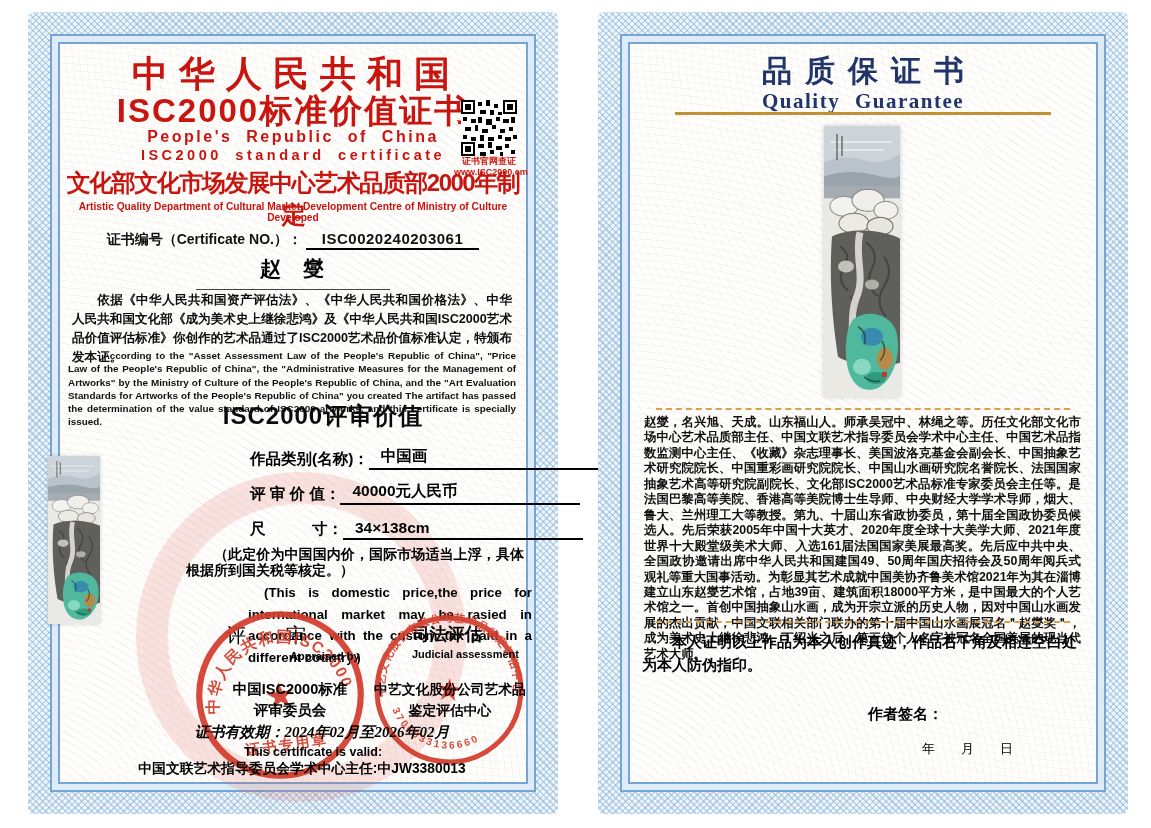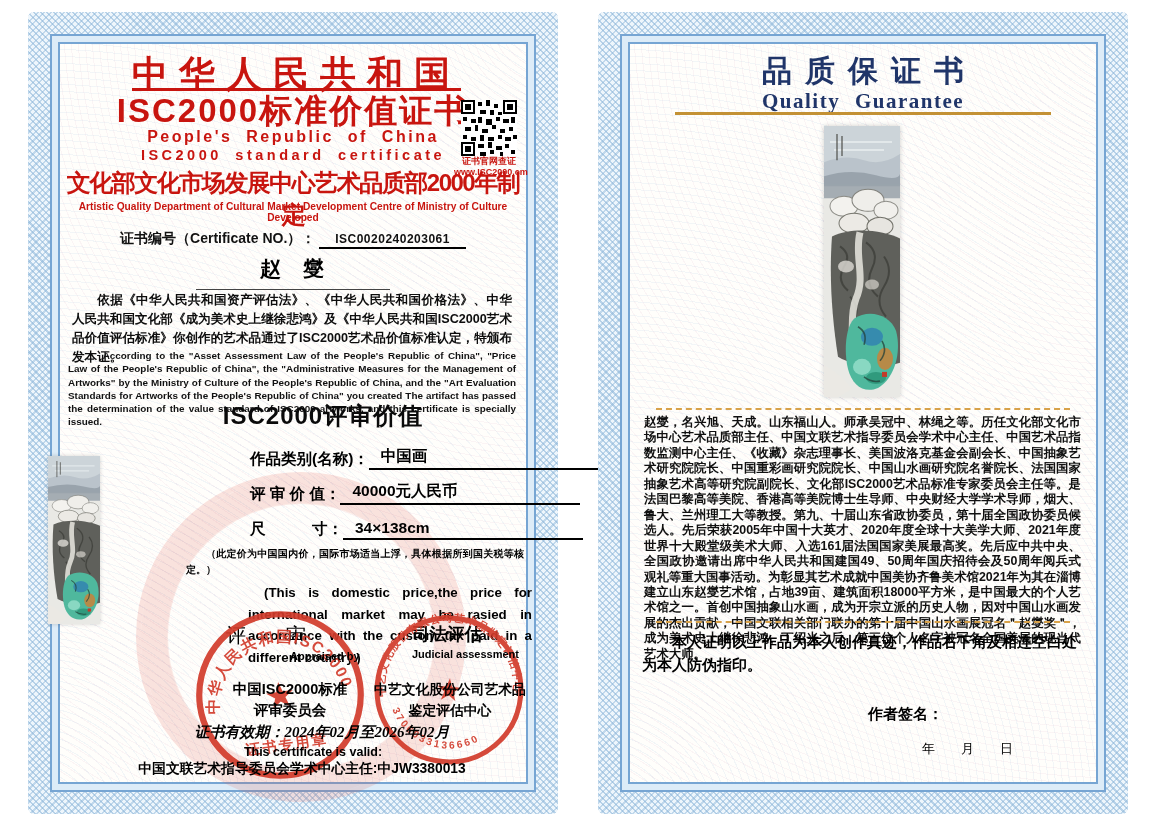--- a/index.html
+++ b/index.html
@@ -21,48 +21,48 @@
     background:
       repeating-radial-gradient(circle at 106% -4%, rgba(214,160,190,.10) 0 1px, rgba(255,255,255,0) 1px 7px),
       repeating-radial-gradient(circle at -6% 106%, rgba(150,185,220,.12) 0 1px, rgba(255,255,255,0) 1px 7px),
       #fffefb;
     overflow:visible; }
   .abs { position:absolute; }
   .ctr { width:100%; text-align:center; }
 
   
   .red { color:#c8150f; }
-  .lc-t1 { top:6px;  font-size:36px; font-weight:800; letter-spacing:11px; padding-left:7px;text-decoration:underline; }
+  .lc-t1 { top:6px;  font-size:36px; font-weight:800; letter-spacing:11px; padding-left:7px; }
   .lc-t2 { top:45px; font-size:33px; font-weight:800; letter-spacing:2px; }
   .lc-e1 { top:84px;  font-size:16px; font-weight:700; letter-spacing:2.5px; word-spacing:7px; }
   .lc-e2 { top:103px; font-size:14.5px; font-weight:700; letter-spacing:3.5px; word-spacing:6px; }
   .lc-banner { top:123px; font-size:24px; font-weight:800; letter-spacing:-1.5px; }
   .lc-banner-en { top:157px; font-size:10.2px; font-weight:700; }
   .qr-block { left:394px; top:56px; width:70px; text-align:center; }
   .qr-block svg { width:58px; height:56px; display:block; margin:0 auto; }
   .qr-cap { font-size:9px; font-weight:700; color:#c8150f; line-height:10.5px; white-space:nowrap; }
   .lc-certno { top:186px; font-size:14px; font-weight:700; color:#111; }
-  .lc-certno .no { font-size:12px; font-weight:800; border-bottom:2px solid #000; padding:0 16px 1px 16px; letter-spacing:.5px; }
+  .lc-certno .no { font-size:15px; font-weight:800; border-bottom:2px solid #000; padding:0 16px 1px 16px; letter-spacing:.5px; }
   .lc-name { top:211px; }
   .lc-name span { display:inline-block; font-size:21px; font-weight:800; letter-spacing:8px;
     border-bottom:1.5px solid #444; padding:0 58px 6px 64px; }
   .lc-para-cn { top:247px; left:12px; width:440px; font-size:12.6px; font-weight:700;
     line-height:19px; text-indent:2em; text-align:justify; color:#0d0d0d; }
   .lc-para-en { top:305px; left:8px; width:448px; font-size:9.9px; font-weight:600;
     line-height:13.3px; text-indent:3.5em; text-align:justify; color:#111; }
   .lc-sec-t  { top:356px; padding-left:60px; font-size:24px; font-weight:800; letter-spacing:1px; color:#0a0a0a; }
   .lc-sec-s  { top:386px; padding-left:48px; font-size:13.5px; font-weight:700;
     font-family:"Liberation Mono","DejaVu Sans Mono",monospace; }
   .thumb { left:-12px; top:412px; width:52px; height:168px; box-shadow:0 0 4px rgba(0,0,0,.18); }
   .fields { left:190px; top:403px; }
   .frow { display:flex; align-items:flex-end; margin-bottom:12px; height:23px; }
   .flabel { font-size:15.5px; font-weight:800; white-space:nowrap; }
   .fval { width:240px; font-size:15.5px; font-weight:800; border-bottom:2px solid #000;
     padding:0 0 1px 12px; white-space:nowrap; }
-  .lc-note-cn { top:502px; left:126px; width:338px; font-size:10px; font-weight:800;
+  .lc-note-cn { top:502px; left:126px; width:338px; font-size:14px; font-weight:800;
     line-height:16px; text-indent:2em; text-align:justify; }
   .lc-note-en { top:538px; left:188px; width:284px; font-size:13.3px; font-weight:700;
     line-height:21.5px; text-indent:16px; text-align:justify; }
   .lc-head-a { top:578px; left:166px; font-size:20px; font-weight:400; }
   .lc-head-j { top:578px; left:352px; font-size:17.5px; font-weight:800; }
   .lc-sub-a { top:606px; left:230px; font-size:11px; font-weight:700; z-index:3; }
   .lc-sub-j { top:604px; left:352px; font-size:11px; font-weight:700; z-index:3; }
   .org-a { top:635px; left:146px; width:168px; text-align:center; font-size:14.5px; font-weight:800; line-height:21px; z-index:3; }
   .org-b { top:635px; left:314px; width:152px; text-align:center; font-size:13.8px; font-weight:800; line-height:21px; z-index:3; }
   .seal-a { left:132px; top:563px; width:176px; height:176px; transform:rotate(-8deg); z-index:2; opacity:.92; }

